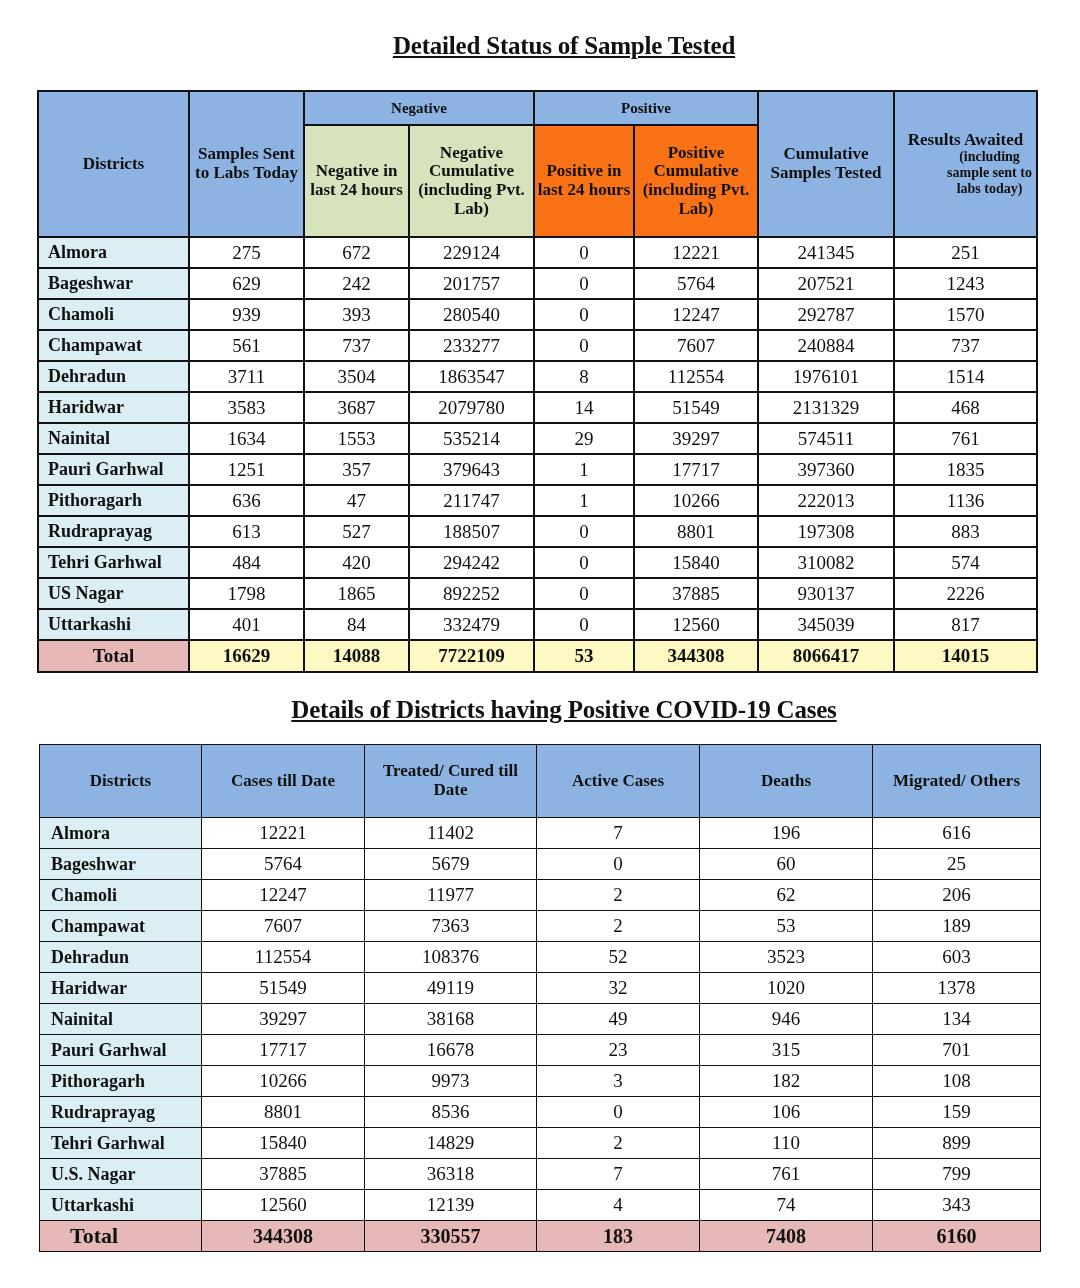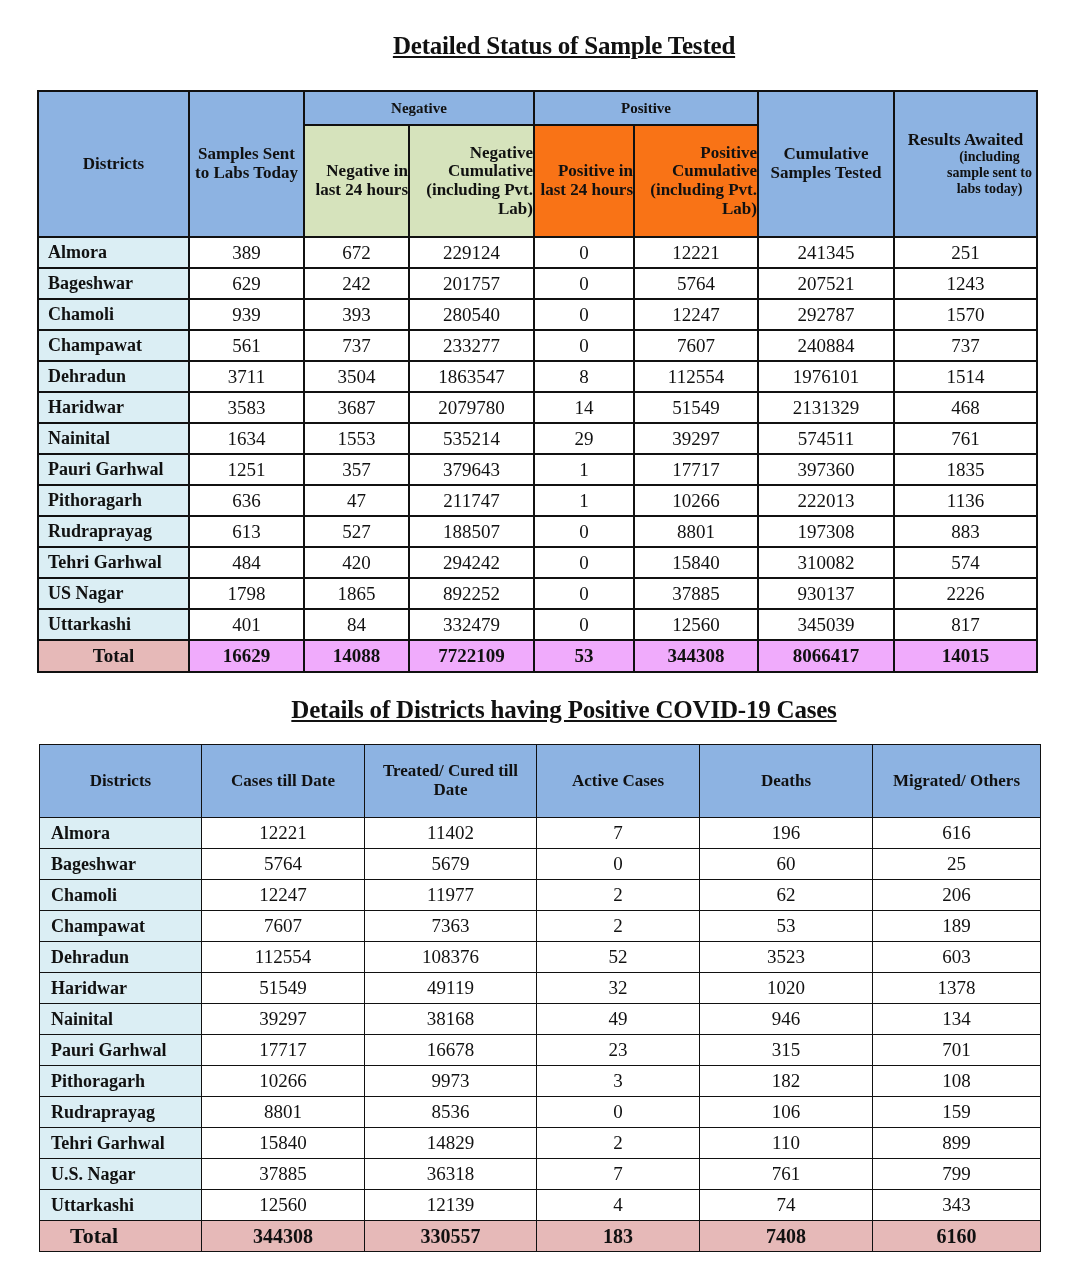--- a/index.html
+++ b/index.html
@@ -21,24 +21,24 @@
   th { font-weight: bold; line-height: 1.1; }
 
   
   #t1 { left: 37px; top: 90px; width: 999px; }
   #t1 th { font-size: 17px; }
   #t1 td { font-size: 19px; height: 29px; }
   #t1 .hdr-blue { background: #8db3e2; }
   #t1 .hdr-green { background: #d6e3bc; }
   #t1 .hdr-orange { background: #f97316; }
   #t1 .grp { height: 32px; font-size: 15px; }
-  #t1 .sub { height: 110px; text-align: right; }
+  #t1 .sub { height: 110px; }
   #t1 .small { font-size: 14px; display: block; line-height: 1.15; padding-left: 48px; }
   #t1 td.dist { background: #dbeef4; text-align: left; padding-left: 9px; font-weight: bold; font-size: 18px; }
-  #t1 tr.total td { background: #f0abfc; font-weight: bold; font-size: 19px; height: 30px; }
+  #t1 tr.total td { background: #fef9c3; font-weight: bold; font-size: 19px; height: 30px; }
   #t1 tr.total td.dist { background: #e6b9b8; text-align: center; padding-left: 0; }
 
   
   #t2 { left: 39px; top: 744px; width: 1001px; }
   #t2 th { background: #8db3e2; font-size: 17px; height: 72px; }
   #t2 td { font-size: 19px; height: 30px; border-width: 1.5px; }
   #t2 th { border-width: 1.5px; }
   #t2 td.dist { background: #dbeef4; text-align: left; padding-left: 11px; font-weight: bold; font-size: 18px; }
   #t2 tr.total td { background: #e6b9b8; font-weight: bold; font-size: 20px; }
   #t2 tr.total td.dist { font-size: 22px; padding-left: 30px; }
@@ -74,21 +74,21 @@
     <tr>
       <th class="hdr-green sub">Negative in last 24 hours</th>
       <th class="hdr-green sub">Negative Cumulative (including Pvt. Lab)</th>
       <th class="hdr-orange sub">Positive in last 24 hours</th>
       <th class="hdr-orange sub">Positive Cumulative (including Pvt. Lab)</th>
     </tr>
   </thead>
   <tbody id="t1body">
       <tr>
         <td class="dist">Almora</td>
-        <td>389</td>
+        <td>275</td>
         <td>672</td>
         <td>229124</td>
         <td>0</td>
         <td>12221</td>
         <td>241345</td>
         <td>251</td>
       </tr>
       <tr>
         <td class="dist">Bageshwar</td>
         <td>629</td>

